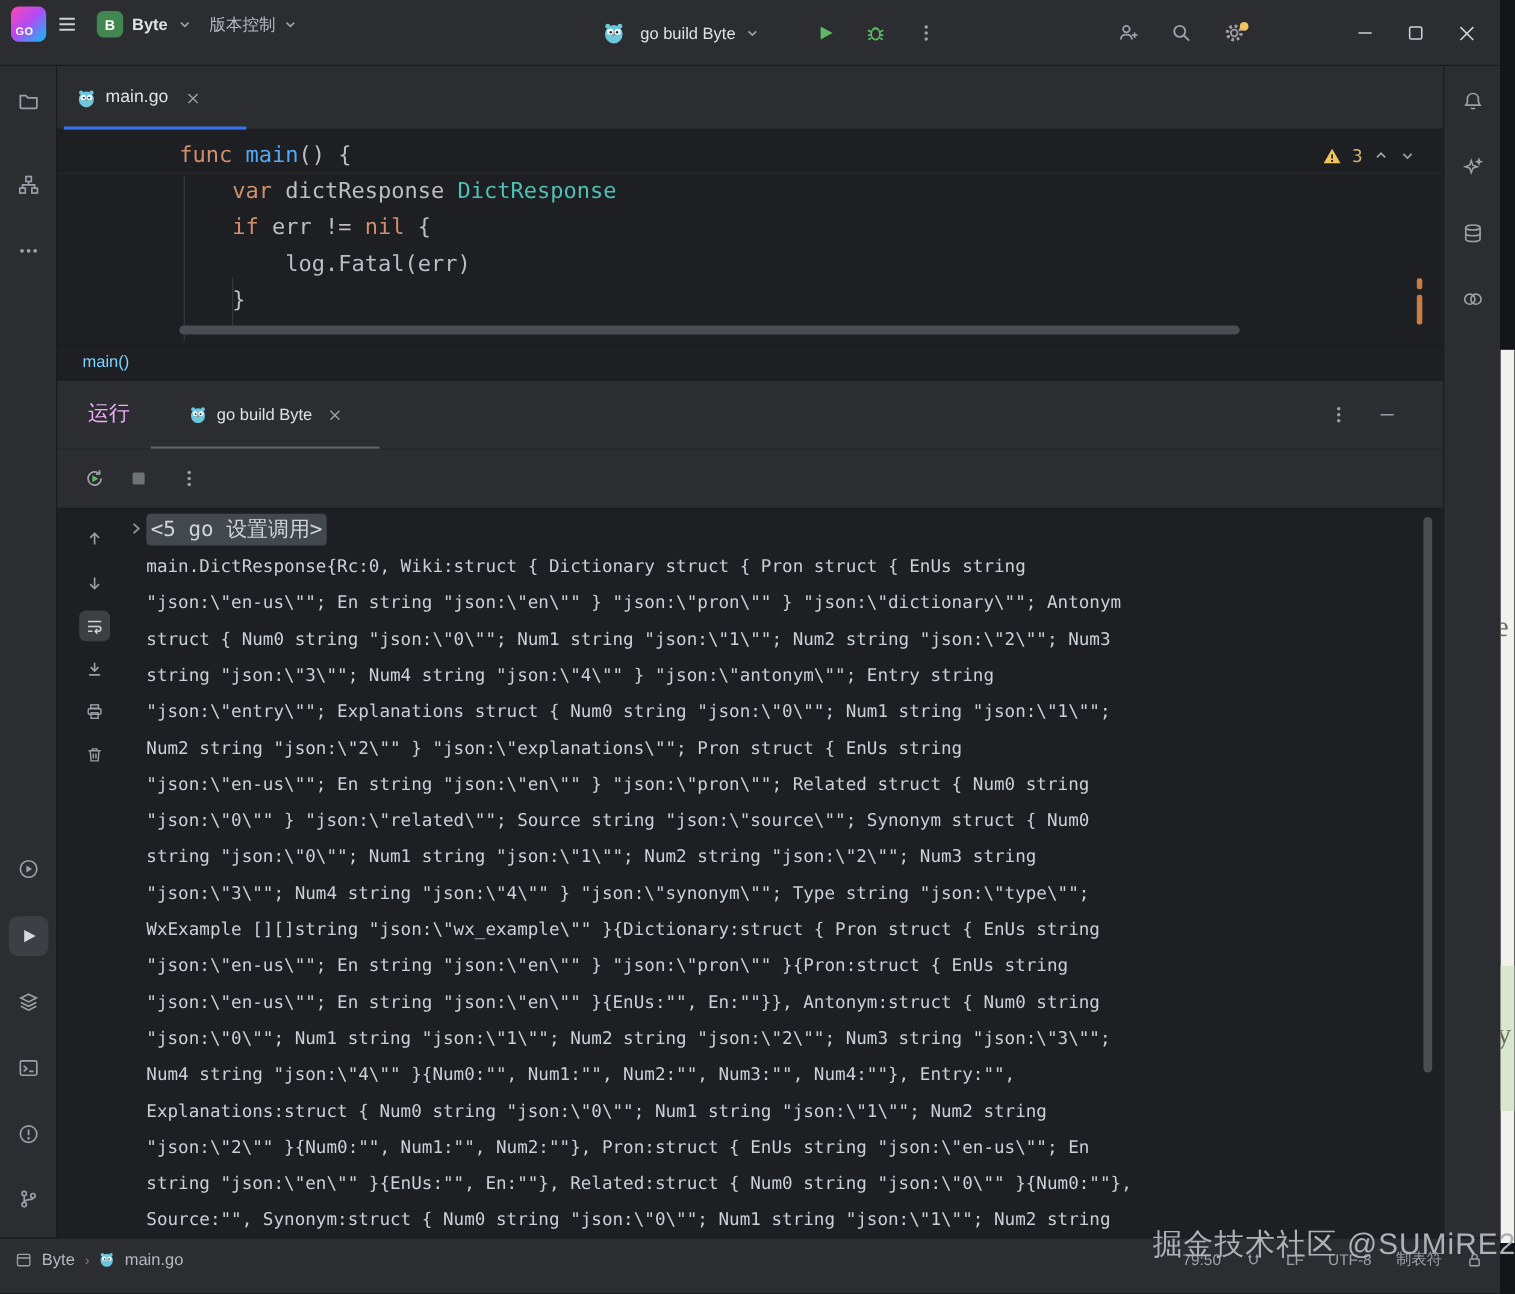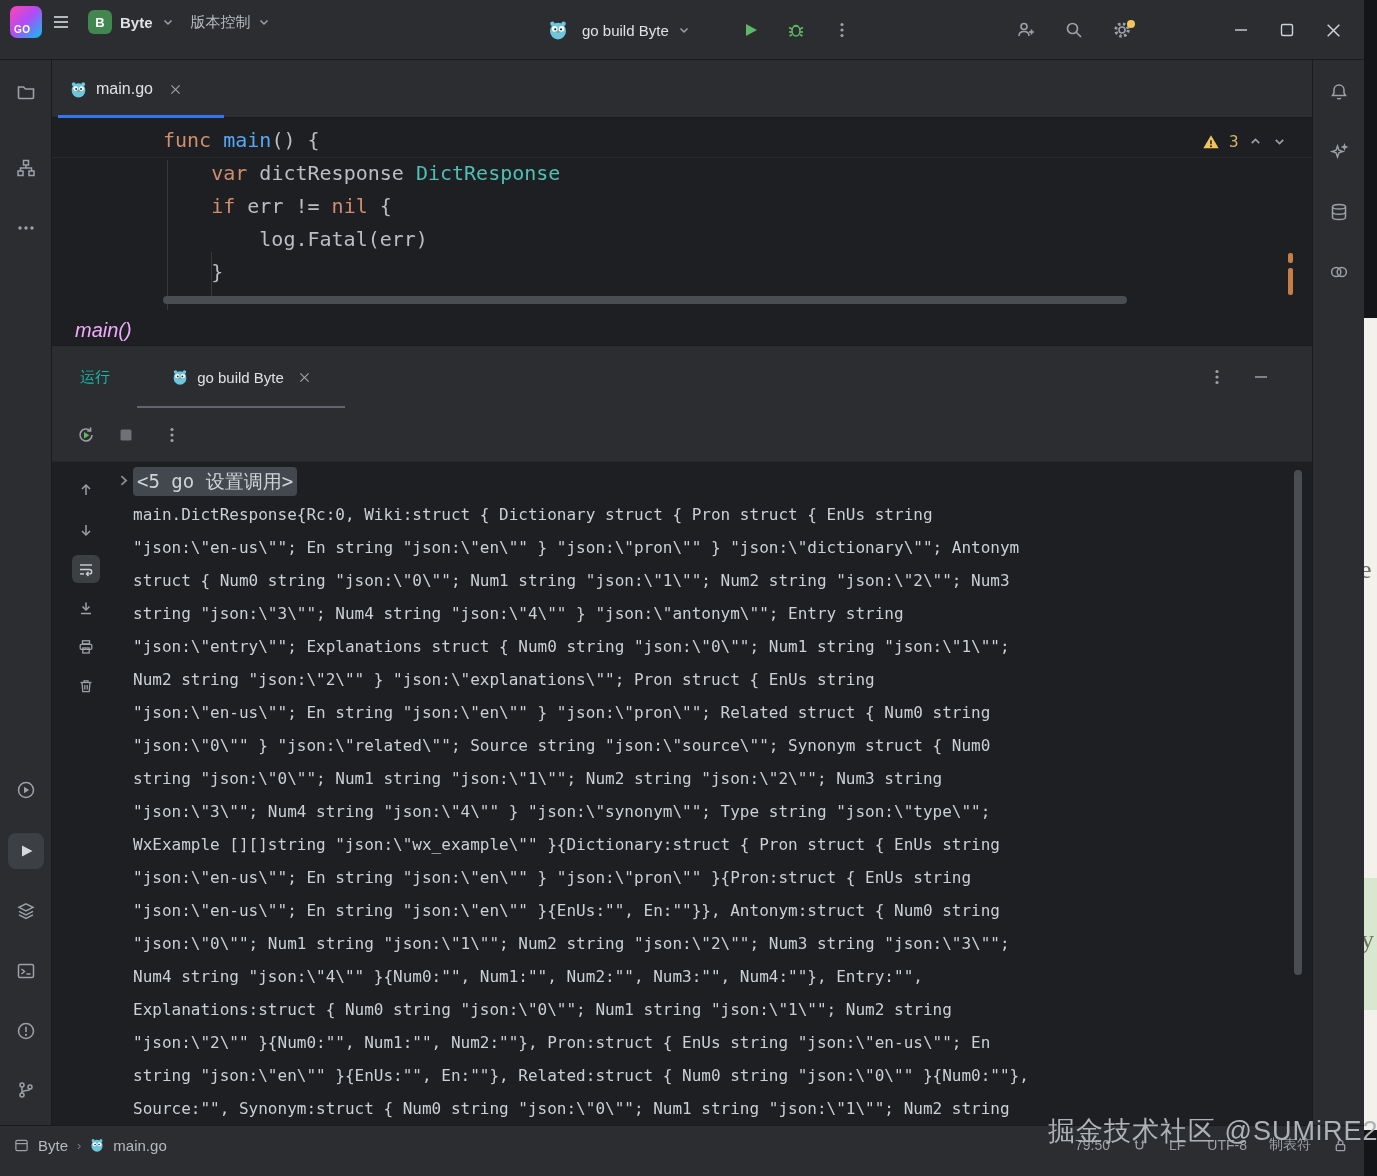--- a/index.html
+++ b/index.html
@@ -49,25 +49,25 @@
   .caret { display:inline-block; width:2px; height:23px; background:#D8DADE; vertical-align:-5px; }
   .iguide { position:absolute; width:1px; background:#36383D; }
   .sticky-sep { position:absolute; left:0; top:39px; width:100%; height:1px; background:#27292D; }
   #inspections { position:absolute; left:1150px; top:14px; display:flex; align-items:center; gap:9px; }
   .warn-count { font-family:"DejaVu Sans Mono",monospace; font-size:16px; color:#D5B566; }
   #hscroll { position:absolute; left:111px; top:178px; width:964px; height:8px; border-radius:4px; background:#4A4D52; }
   .mark-orange { position:absolute; left:1236px; width:5px; background:#C77D45; border-radius:2px; }
 
   
   #breadcrumb { position:absolute; left:52px; top:314px; width:1260px; height:32px; background:#1E1F22; border-bottom:1px solid #1A1B1E; }
-  .crumb { position:absolute; left:23px; top:0; line-height:32px; font-size:20px; color:#f0abfc;font-style:italic; }
+  .crumb { position:absolute; left:23px; top:0; line-height:32px; font-size:15px; color:#7dd3fc; }
 
   
   #runheader { position:absolute; left:52px; top:346px; width:1260px; height:62px; background:#2B2D30; }
-  .run-title { position:absolute; left:28px; top:0; line-height:62px; font-size:15px; color:#14b8a6; }
+  .run-title { position:absolute; left:28px; top:0; line-height:62px; font-size:19px; color:#f0abfc; }
   .run-tab { position:absolute; left:85px; top:0; width:208px; height:62px; display:flex; align-items:center; justify-content:center; gap:9px; }
   .run-tab-label { font-size:15px; color:#DFE1E5; }
   .run-tab-underline { position:absolute; left:85px; bottom:0; width:208px; height:2px; background:#61656C; }
   .run-hd-btn { position:absolute; top:13px; width:36px; height:36px; border-radius:8px; display:flex; align-items:center; justify-content:center; }
 
   #runtoolbar { position:absolute; left:52px; top:408px; width:1260px; height:54px; background:#2B2D30; border-bottom:1px solid #26282B; }
   .rt-btn { position:absolute; top:11px; width:32px; height:32px; border-radius:6px; display:flex; align-items:center; justify-content:center; }
 
   #console { position:absolute; left:52px; top:462px; width:1260px; height:663px; background:#1E1F22; overflow:hidden; }
   .con-btn { position:absolute; left:20px; width:28px; height:28px; border-radius:6px; display:flex; align-items:center; justify-content:center; }

